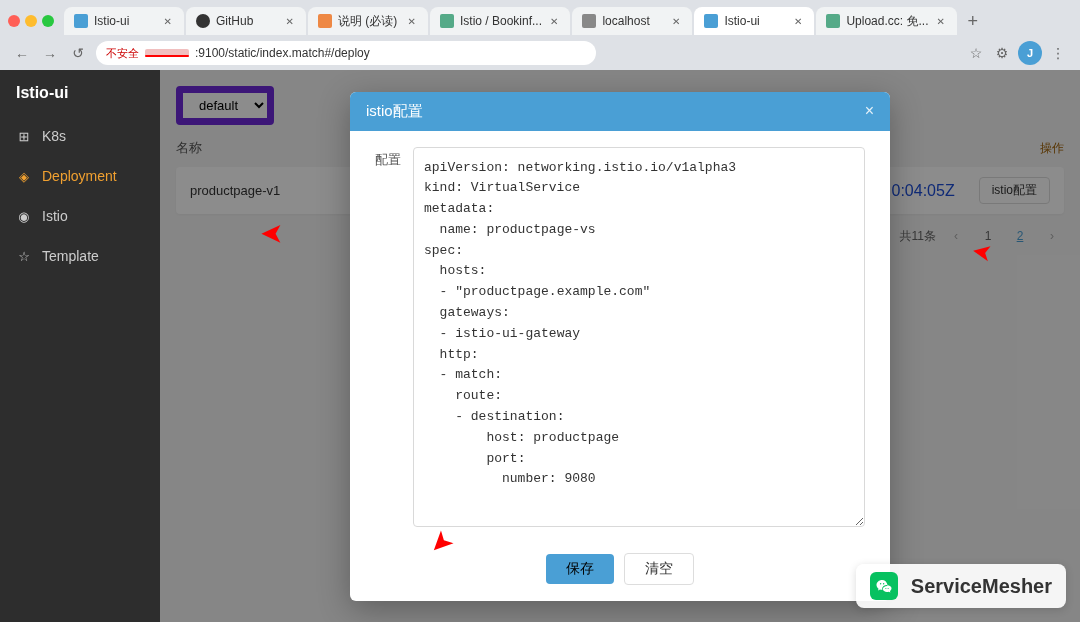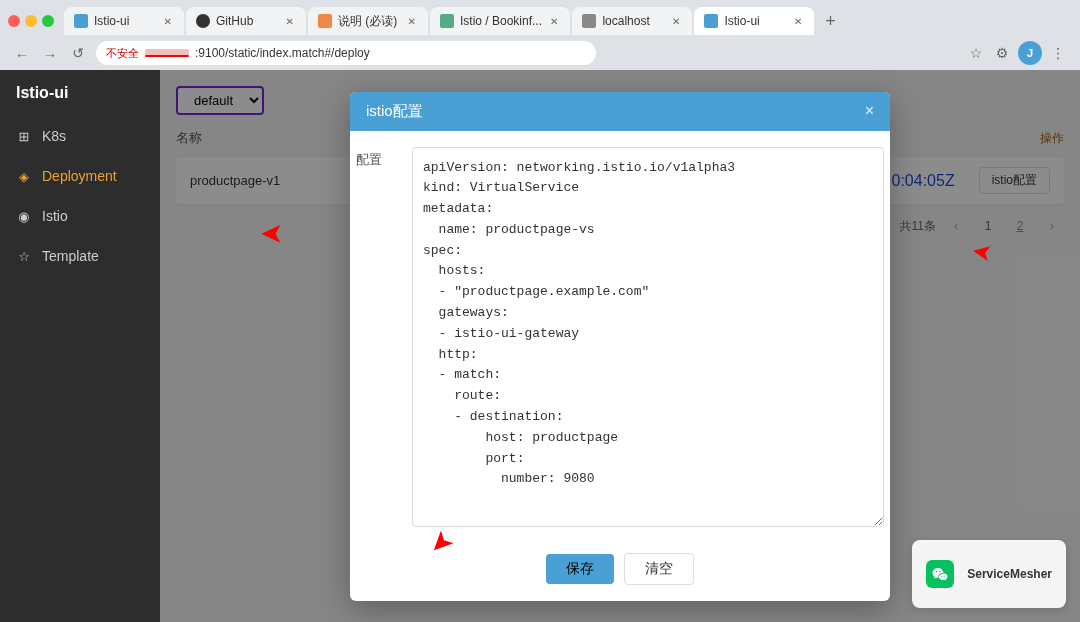--- a/index.html
+++ b/index.html
@@ -160,21 +160,21 @@
       position: relative;
     }
     .namespace-bar {
       display: flex;
       align-items: center;
       gap: 10px;
       margin-bottom: 14px;
     }
     .namespace-select {
       padding: 4px 12px;
-      border: 2px solid #6d28d9;
+      border: 7px solid #6d28d9;
       border-radius: 4px;
       background: #fff;
       font-size: 13px;
     }
     .section-header {
       display: flex;
       align-items: center;
       margin-bottom: 10px;
     }
     .col-name { font-size: 13px; color: #555; font-weight: 500; }
@@ -247,23 +247,23 @@
       justify-content: space-between;
       font-size: 15px;
       font-weight: 500;
     }
     .modal-close {
       cursor: pointer;
       font-size: 16px;
       color: rgba(255,255,255,0.85);
     }
     .modal-body {
-      padding: 16px 6px;
-      display: flex;
-      gap: 20px;
+      padding: 16px 25px;
+      display: flex;
+      gap: 2px;
     }
     .modal-label {
       font-size: 13px;
       color: #555;
       white-space: nowrap;
       padding-top: 4px;
       width: 36px;
       flex-shrink: 0;
     }
     .config-textarea {
@@ -306,25 +306,25 @@
       cursor: pointer;
     }
 
     
     .service-mesher {
       position: absolute;
       bottom: 14px;
       right: 14px;
       background: rgba(255,255,255,0.92);
       border-radius: 8px;
-      padding: 20px 14px;
+      padding: 8px 14px;
       display: flex;
       align-items: center;
       gap: 13px;
-      font-size: 12px;
+      font-size: 20px;
       font-weight: 600;
       color: #333;
       z-index: 300;
       box-shadow: 0 2px 8px rgba(0,0,0,0.15);
     }
     .wechat-icon {
       width: 28px;
       height: 28px;
       background: #07c160;
       border-radius: 6px;
@@ -367,20 +367,25 @@
       <span class="tab-close">✕</span>
     </div>
     <div class="browser-tab">
       <div class="tab-favicon local"></div>
       <span>localhost</span>
       <span class="tab-close">✕</span>
     </div>
     <div class="browser-tab active">
       <div class="tab-favicon istio"></div>
       <span>Istio-ui</span>
+      <span class="tab-close">✕</span>
+    </div>
+    <div class="browser-tab">
+      <div class="tab-favicon green"></div>
+      <span>Upload.cc: 免...</span>
       <span class="tab-close">✕</span>
     </div>
     <div class="tab-new">+</div>
   </div>
   <div class="address-bar">
     <div class="nav-btn">←</div>
     <div class="nav-btn">→</div>
     <div class="nav-btn">↺</div>
     <div class="url-bar">
       <span class="url-insecure">不安全</span>

